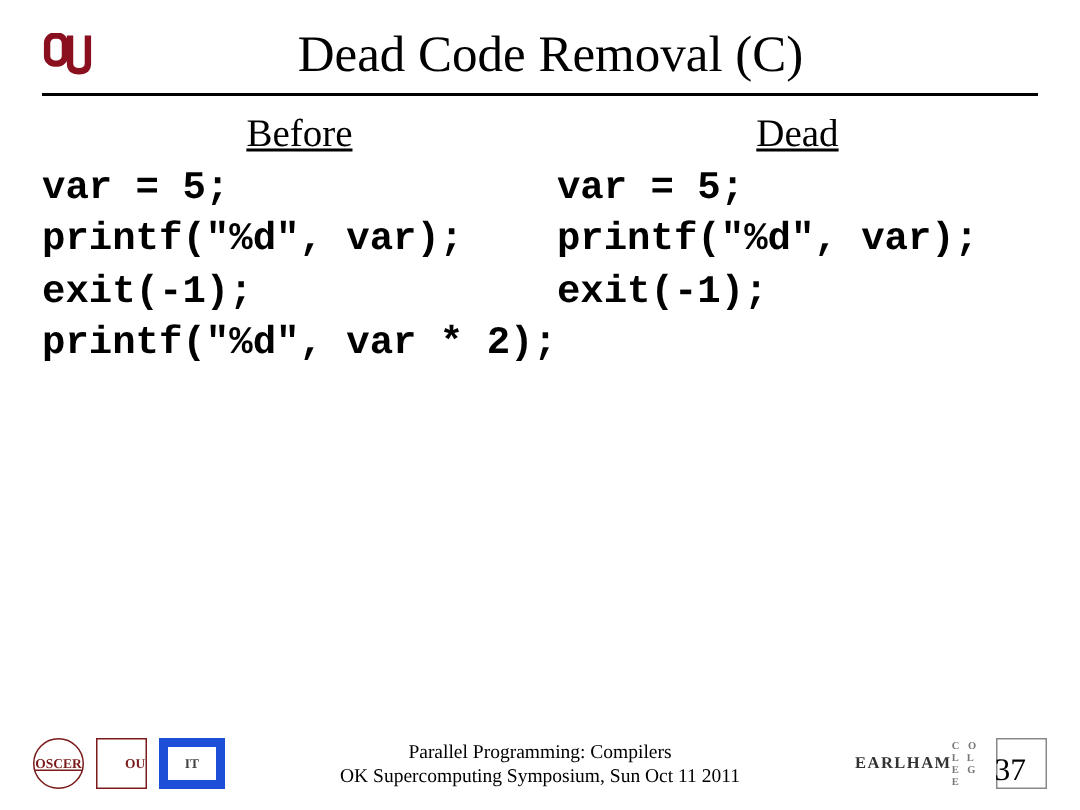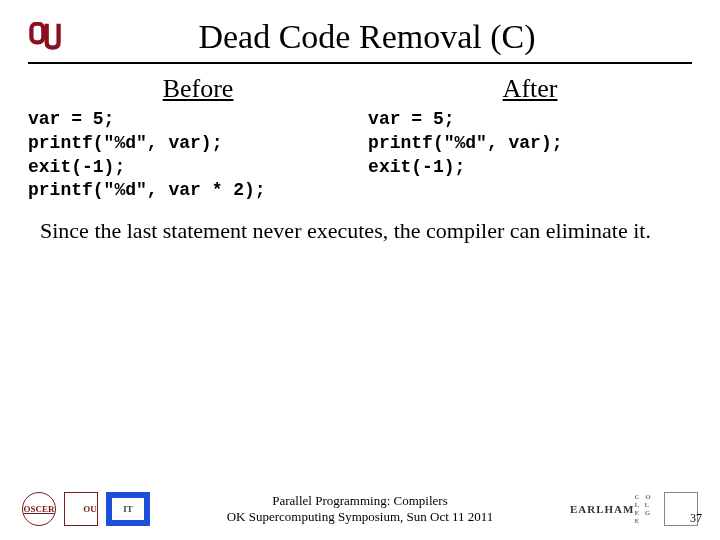--- a/index.html
+++ b/index.html
@@ -6,27 +6,27 @@
   html, body { width: 720px; height: 540px; font-family: "Times New Roman", Times, serif; background: #fff; color: #000; overflow: hidden; }
   .slide { position: relative; width: 720px; height: 540px; padding: 18px 28px 0 28px; }
   .header { display: flex; align-items: flex-end; gap: 14px; padding-bottom: 6px; border-bottom: 2px solid #000; margin-bottom: 10px; }
   .ou-logo { width: 34px; height: 34px; position: relative; flex: none; }
   .ou-logo svg { width: 100%; height: 100%; display: block; }
   .title { flex: 1; text-align: center; font-size: 34px; font-weight: 400; padding-right: 34px; }
   .columns { display: flex; gap: 0; }
   .col { flex: 1; }
   .col-left { flex: 1.05; }
   .col-h { font-size: 26px; text-decoration: underline; text-align: center; margin-bottom: 4px; }
-  .code { font-family: "Courier New", Courier, monospace; font-size: 18px; line-height: 1.32; font-weight: bold; white-space: pre; }
+  .code { font-family: "Courier New", Courier, monospace; font-size: 26px; line-height: 1.32; font-weight: bold; white-space: pre; }
   .explain { font-size: 22px; margin: 14px 12px 0 12px; line-height: 1.25; }
   .footer { position: absolute; bottom: 14px; left: 0; width: 100%; display: flex; align-items: center; padding: 0 22px; gap: 10px; }
   .footer .logos-left, .footer .logos-right { display: flex; align-items: center; gap: 8px; }
   .footer .spacer { flex: 1; }
   .footer-text { font-size: 13px; line-height: 1.2; text-align: center; white-space: nowrap; }
-  .page-num { position: absolute; right: 18px; bottom: 14px; font-size: 12px; }
+  .page-num { position: absolute; right: 36px; bottom: 14px; font-size: 21px; }
   .mini-logo { width: 34px; height: 34px; display: flex; align-items: center; justify-content: center; font-size: 9px; font-weight: bold; }
   .mini-logo.circle { border: 1.5px solid #7a1a1a; border-radius: 50%; color:#7a1a1a;text-decoration:underline; }
   .mini-logo.square { border: 1.5px solid #7a1a1a; color:#7a1a1a; font-family: Georgia, serif; font-size: 9px; padding-left: 18px; }
   .mini-logo.it { border: 6px solid #1d4ed8; color:#444; width: 44px; }
   .mini-logo.earlham { width: 86px; border:none; font-family: Georgia, serif; letter-spacing: 1px; color:#333; font-size: 11px; }
   .mini-logo.earlham small { display:block; font-size:7px; letter-spacing:2px; color:#777; }
   .mini-logo.crest { border:1px solid #888; color:#666; font-size:8px; }
 </style>
 </head>
 <body>
@@ -45,28 +45,27 @@
 
   <div class="columns">
     <div class="col col-left">
       <div class="col-h">Before</div>
       <div class="code">var = 5;
 printf("%d", var);
 exit(-1);
 printf("%d", var * 2);</div>
     </div>
     <div class="col">
-      <div class="col-h">After</div>
+      <div class="col-h">Dead</div>
       <div class="code">var = 5;
 printf("%d", var);
 exit(-1);</div>
     </div>
   </div>
 
-  <div class="explain">Since the last statement never executes, the compiler can eliminate it.</div>
 
   <div class="footer">
     <div class="logos-left">
       <div class="mini-logo circle">OSCER</div>
       <div class="mini-logo square">OU</div>
       <div class="mini-logo it">IT</div>
     </div>
     <div class="spacer"></div>
     <div class="footer-text">
       <div>Parallel Programming: Compilers</div>

